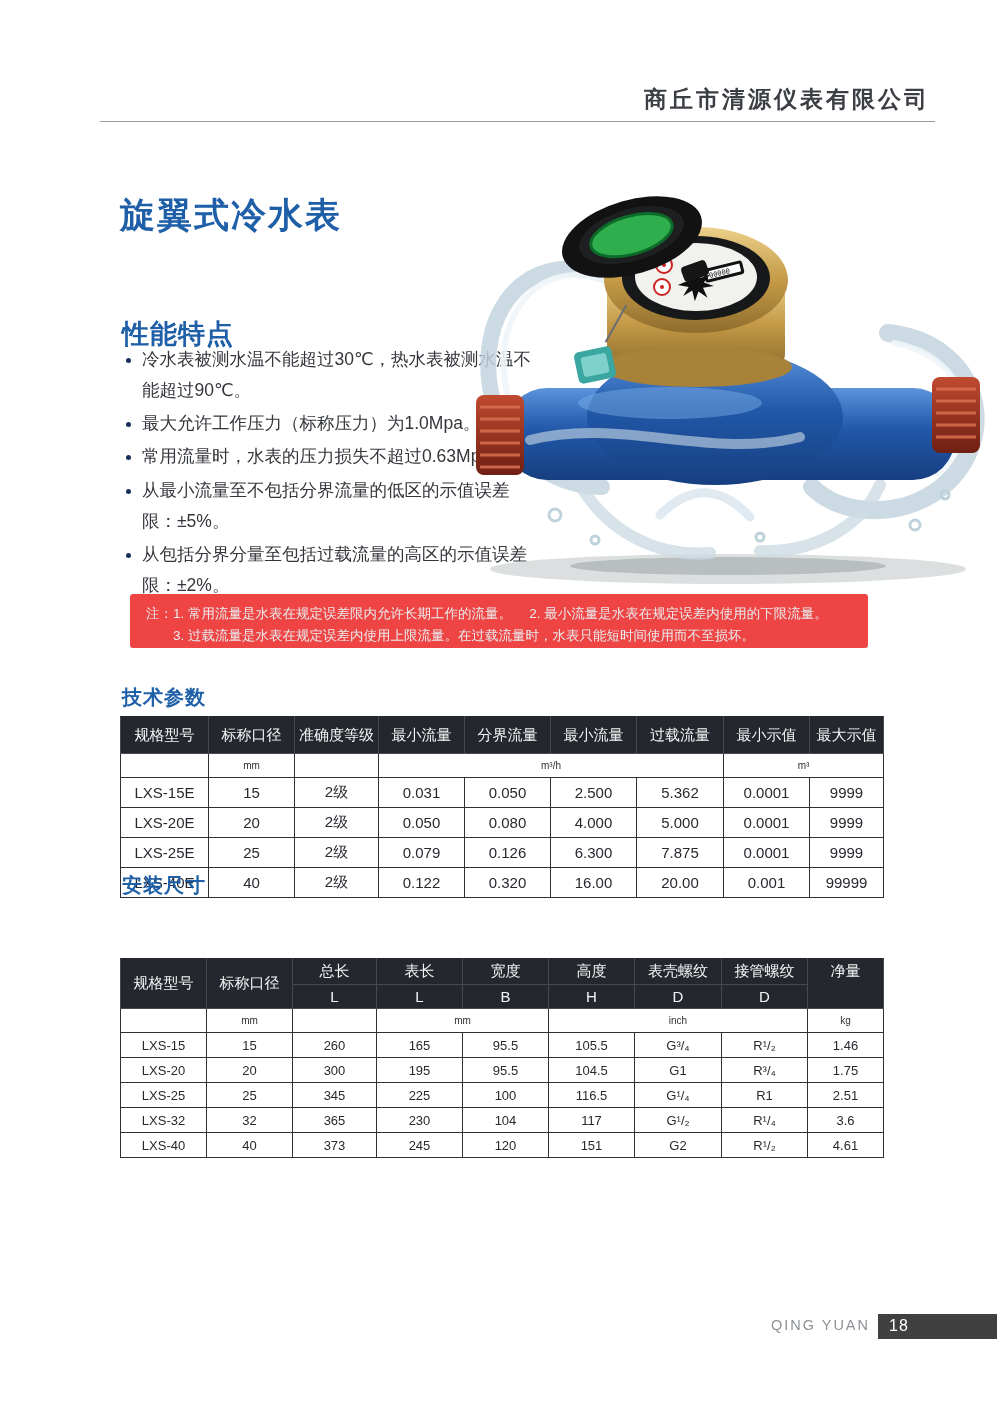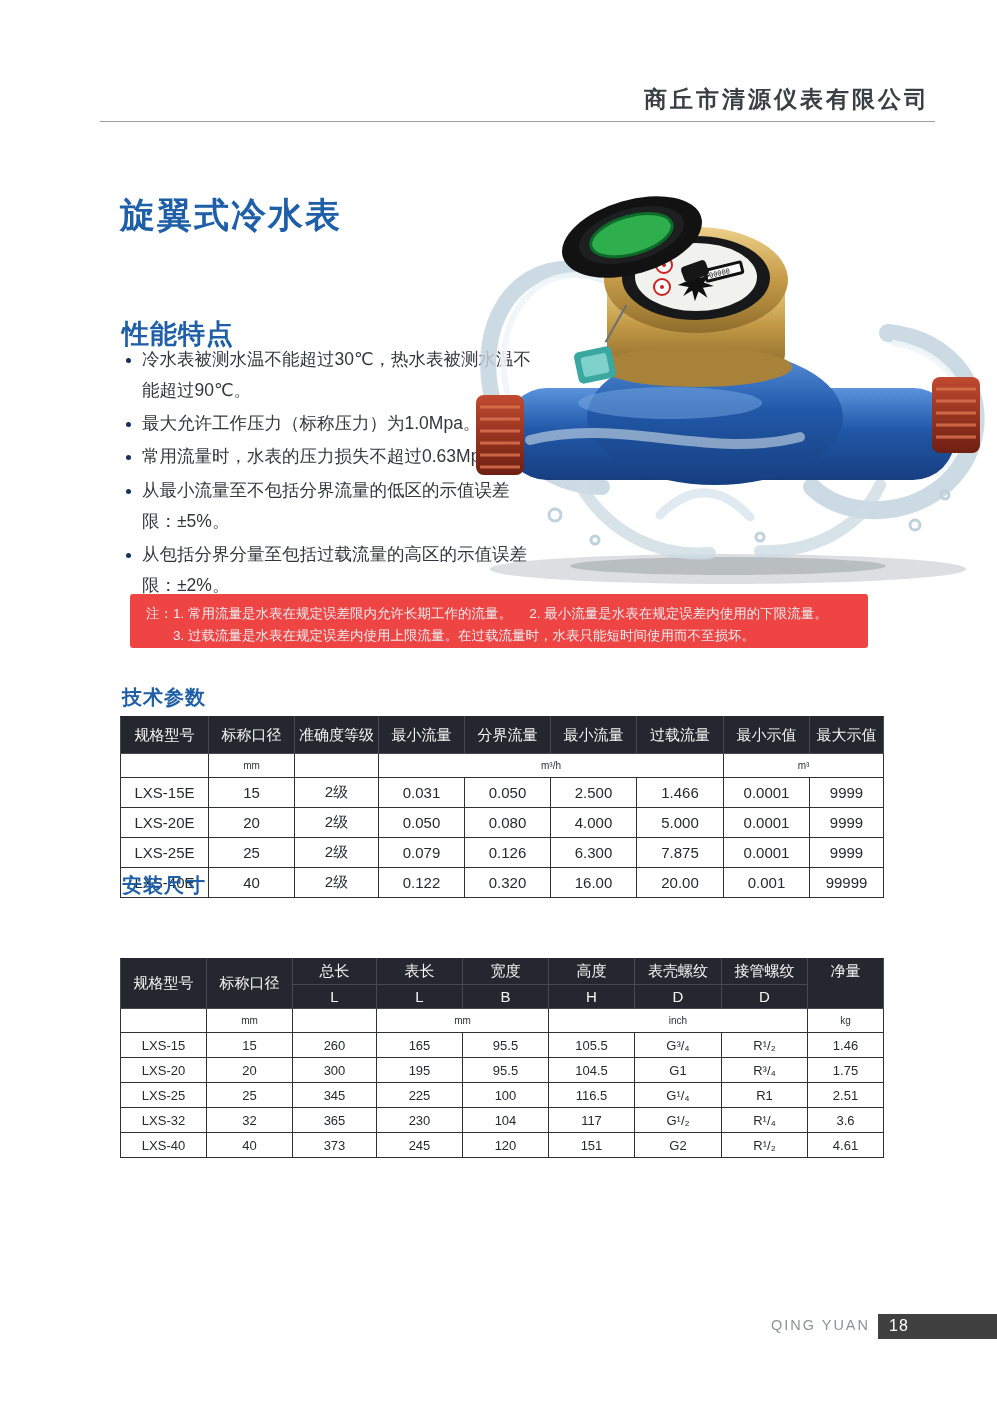--- a/index.html
+++ b/index.html
@@ -231,21 +231,21 @@
       </tr>
     </tbody>
     <tbody>
         <tr class="datar">
           <td>LXS-15E</td>
           <td>15</td>
           <td>2级</td>
           <td>0.031</td>
           <td>0.050</td>
           <td>2.500</td>
-          <td>1.466</td>
+          <td>5.362</td>
           <td>0.0001</td>
           <td>9999</td>
         </tr>
         <tr class="datar">
           <td>LXS-20E</td>
           <td>20</td>
           <td>2级</td>
           <td>0.050</td>
           <td>0.080</td>
           <td>4.000</td>

